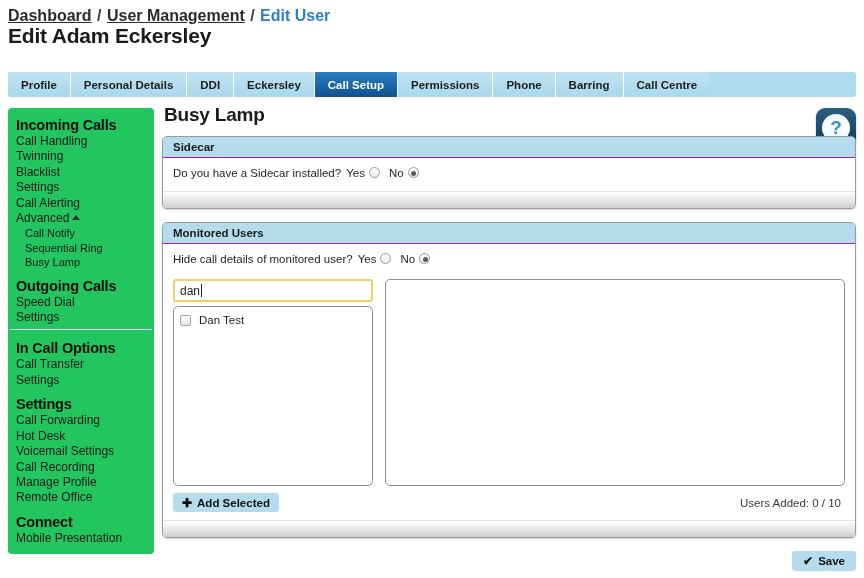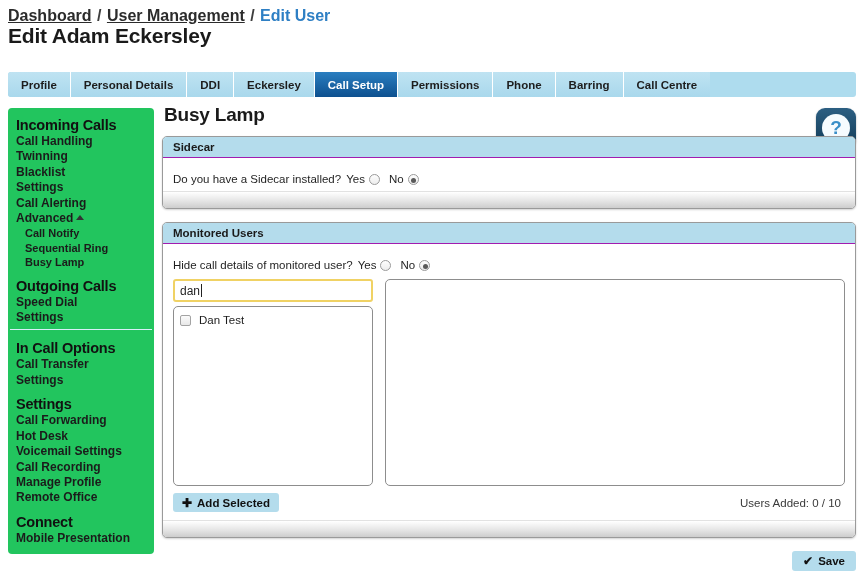--- a/index.html
+++ b/index.html
@@ -95,21 +95,21 @@
   .side-head {
     font-size: 14.5px;
     font-weight: bold;
     color: #111;
     padding: 3px 8px 1px 8px;
     line-height: 16px;
     letter-spacing: -0.2px;
   }
   .side-item {
     font-size: 12px;
-    font-weight: bold;
+    font-weight: normal;
     color: #1b1b1b;
     padding: 0px 8px 0px 8px;
     line-height: 15.4px;
     cursor: pointer;
     white-space: nowrap;
   }
   .side-item.sub {
     padding-left: 17px;
     font-size: 11px;
     line-height: 14.4px;
@@ -191,21 +191,21 @@
   }
   .panel-foot {
     height: 17px;
     background: linear-gradient(to bottom, #ffffff 0%, #e3e3e3 60%, #cdcdcd 100%);
     border-top: 1px solid #e2e2e2;
   }
 
   
   .q-row {
     display: flex;
-    align-items: flex-end;
+    align-items: flex-start;
     font-size: 11.5px;
     color: #1f1f1f;
     height: 18px;
   }
   .q-label { margin-right: 5px; }
   .opt-label { margin: 0 4px 0 0; font-size: 11.5px; color:#1f1f1f; }
   .radio {
     width: 11px; height: 11px;
     border-radius: 50%;
     border: 1px solid #9a9a9a;

